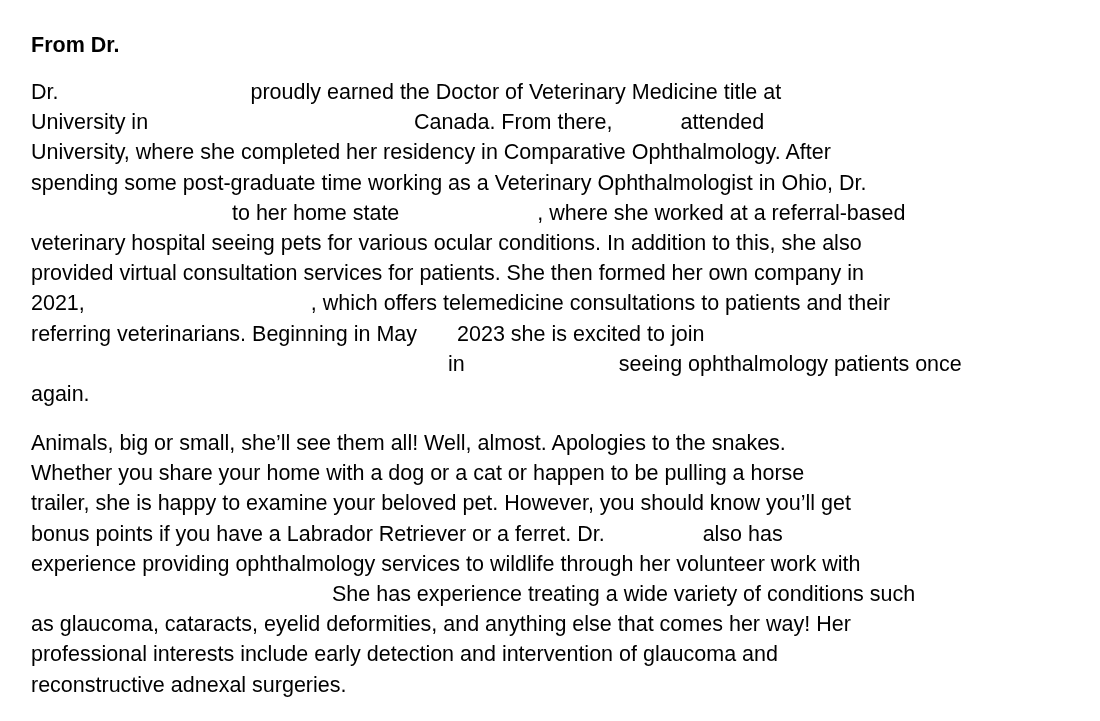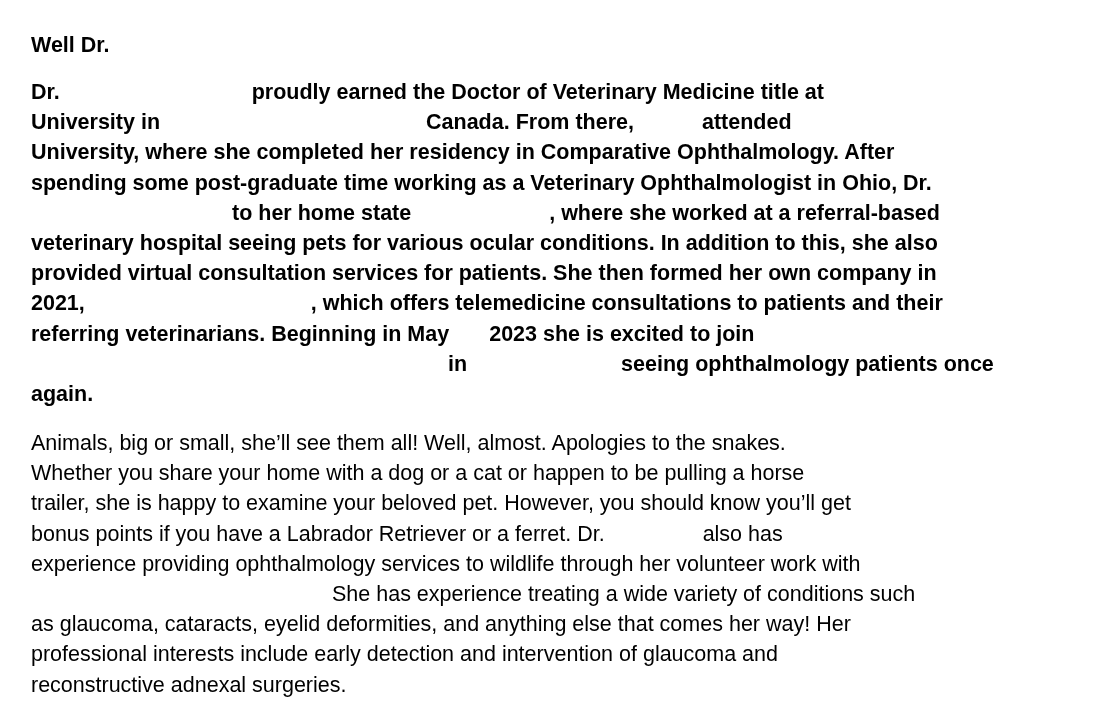--- a/index.html
+++ b/index.html
@@ -33,38 +33,38 @@
     color: #000000;
   }
   .para {
     position: absolute;
     left: 31px;
     font-size: 21.5px;
     line-height: 30.2px;
     color: #000000;
     white-space: pre;
   }
-  #para-1 { top: 77px; font-weight: bold; }
+  #para-1 { top: 77px; }
   #para-2 { top: 428px; }
   .line {
     display: block;
     height: 30.2px;
     white-space: pre;
   }
   .redaction {
     display: inline-block;
     background: transparent;
     vertical-align: baseline;
     height: 1px;
   }
 </style>
 </head>
 <body style="background: rgb(255, 255, 255); color: rgb(0, 0, 0);">
 
 <div class="page" style="background: rgb(255, 255, 255);">
 
-  <h1 class="doc-heading"><span>Well Dr.</span><span class="redaction" style="width: 120px;"></span></h1>
+  <h1 class="doc-heading"><span>From Dr.</span><span class="redaction" style="width: 120px;"></span></h1>
 
   <div class="para" id="para-1"><span class="line"><span>Dr.</span><span class="redaction" style="width: 192px;"></span><span>proudly earned the Doctor of Veterinary Medicine title at</span></span><span class="line"><span>University in</span><span class="redaction" style="width: 266px;"></span><span>Canada. From there,</span><span class="redaction" style="width: 68px;"></span><span>attended</span></span><span class="line"><span>University, where she completed her residency in Comparative Ophthalmology. After</span></span><span class="line"><span>spending some post-graduate time working as a Veterinary Ophthalmologist in Ohio, Dr.</span></span><span class="line"><span class="redaction" style="width: 201px;"></span><span>to her home state</span><span class="redaction" style="width: 138px;"></span><span>, where she worked at a referral-based</span></span><span class="line"><span>veterinary hospital seeing pets for various ocular conditions. In addition to this, she also</span></span><span class="line"><span>provided virtual consultation services for patients. She then formed her own company in</span></span><span class="line"><span>2021,</span><span class="redaction" style="width: 226px;"></span><span>, which offers telemedicine consultations to patients and their</span></span><span class="line"><span>referring veterinarians. Beginning in May</span><span class="redaction" style="width: 40px;"></span><span>2023 she is excited to join</span></span><span class="line"><span class="redaction" style="width: 417px;"></span><span>in</span><span class="redaction" style="width: 154px;"></span><span>seeing ophthalmology patients once</span></span><span class="line"><span>again.</span></span></div>
 
   <div class="para" id="para-2"><span class="line"><span>Animals, big or small, she’ll see them all! Well, almost. Apologies to the snakes.</span></span><span class="line"><span>Whether you share your home with a dog or a cat or happen to be pulling a horse</span></span><span class="line"><span>trailer, she is happy to examine your beloved pet. However, you should know you’ll get</span></span><span class="line"><span>bonus points if you have a Labrador Retriever or a ferret. Dr.</span><span class="redaction" style="width: 98px;"></span><span>also has</span></span><span class="line"><span>experience providing ophthalmology services to wildlife through her volunteer work with</span></span><span class="line"><span class="redaction" style="width: 301px;"></span><span>She has experience treating a wide variety of conditions such</span></span><span class="line"><span>as glaucoma, cataracts, eyelid deformities, and anything else that comes her way! Her</span></span><span class="line"><span>professional interests include early detection and intervention of glaucoma and</span></span><span class="line"><span>reconstructive adnexal surgeries.</span></span></div>
 
 </div>
 
 </body></html>

